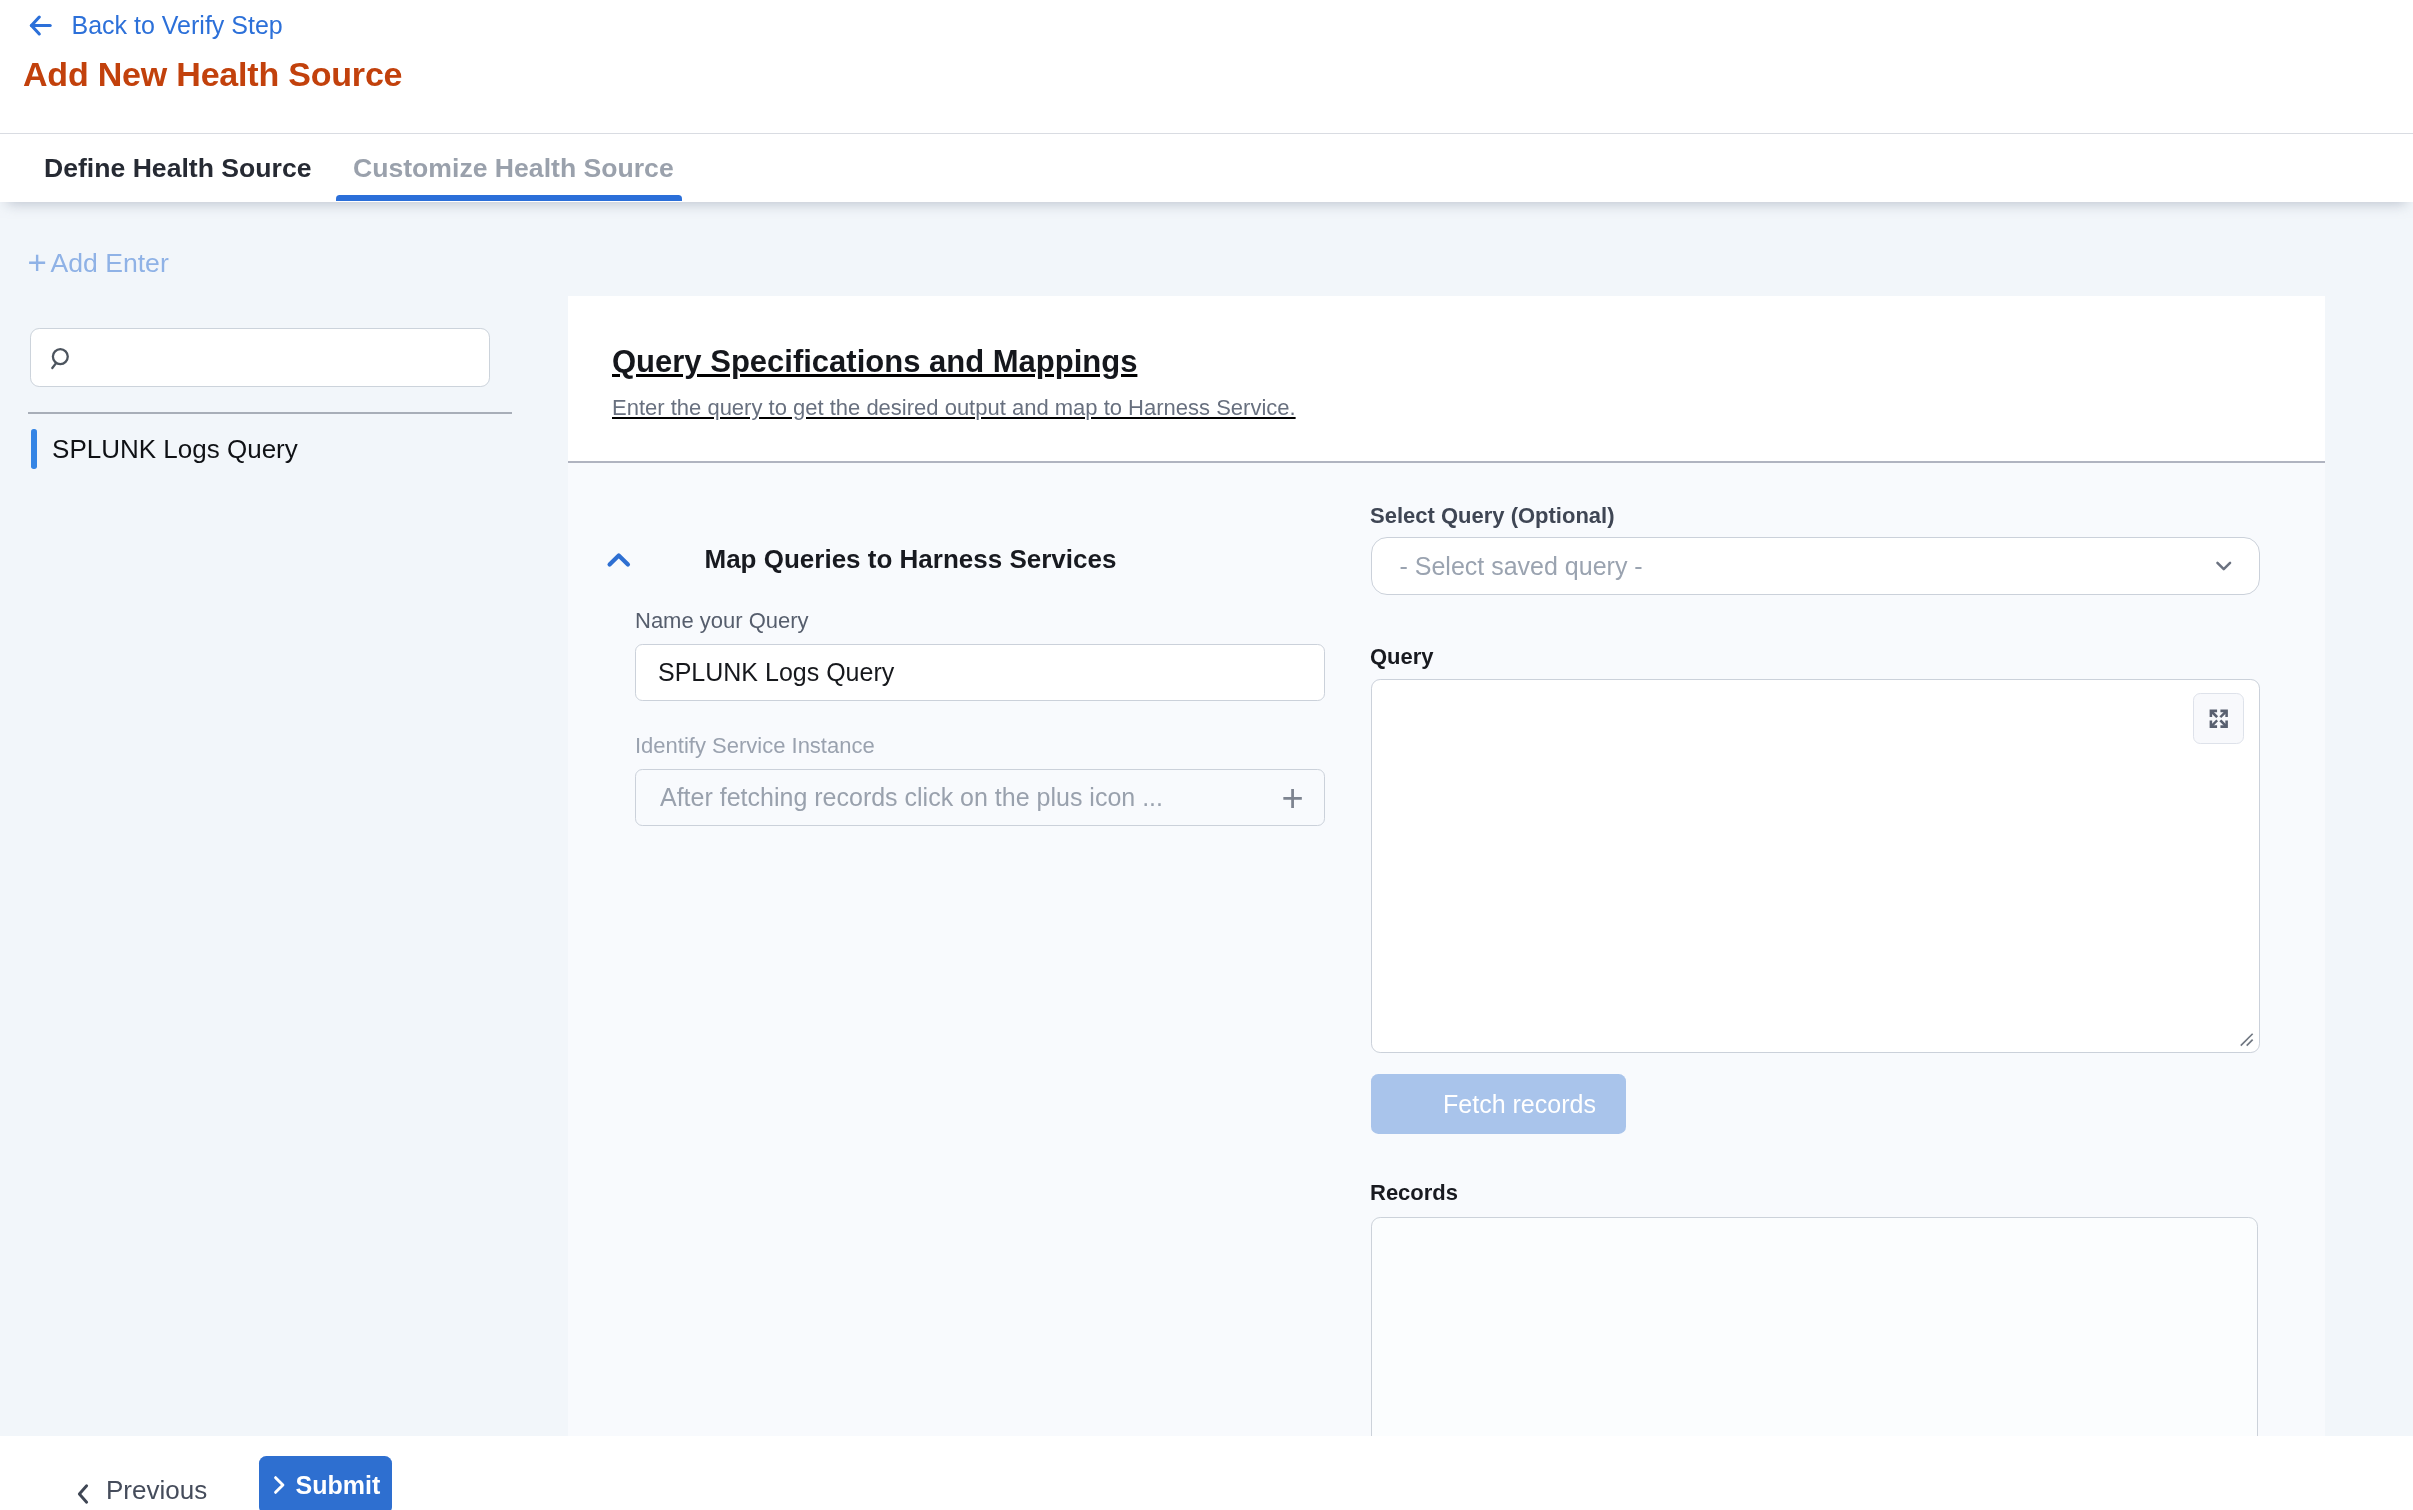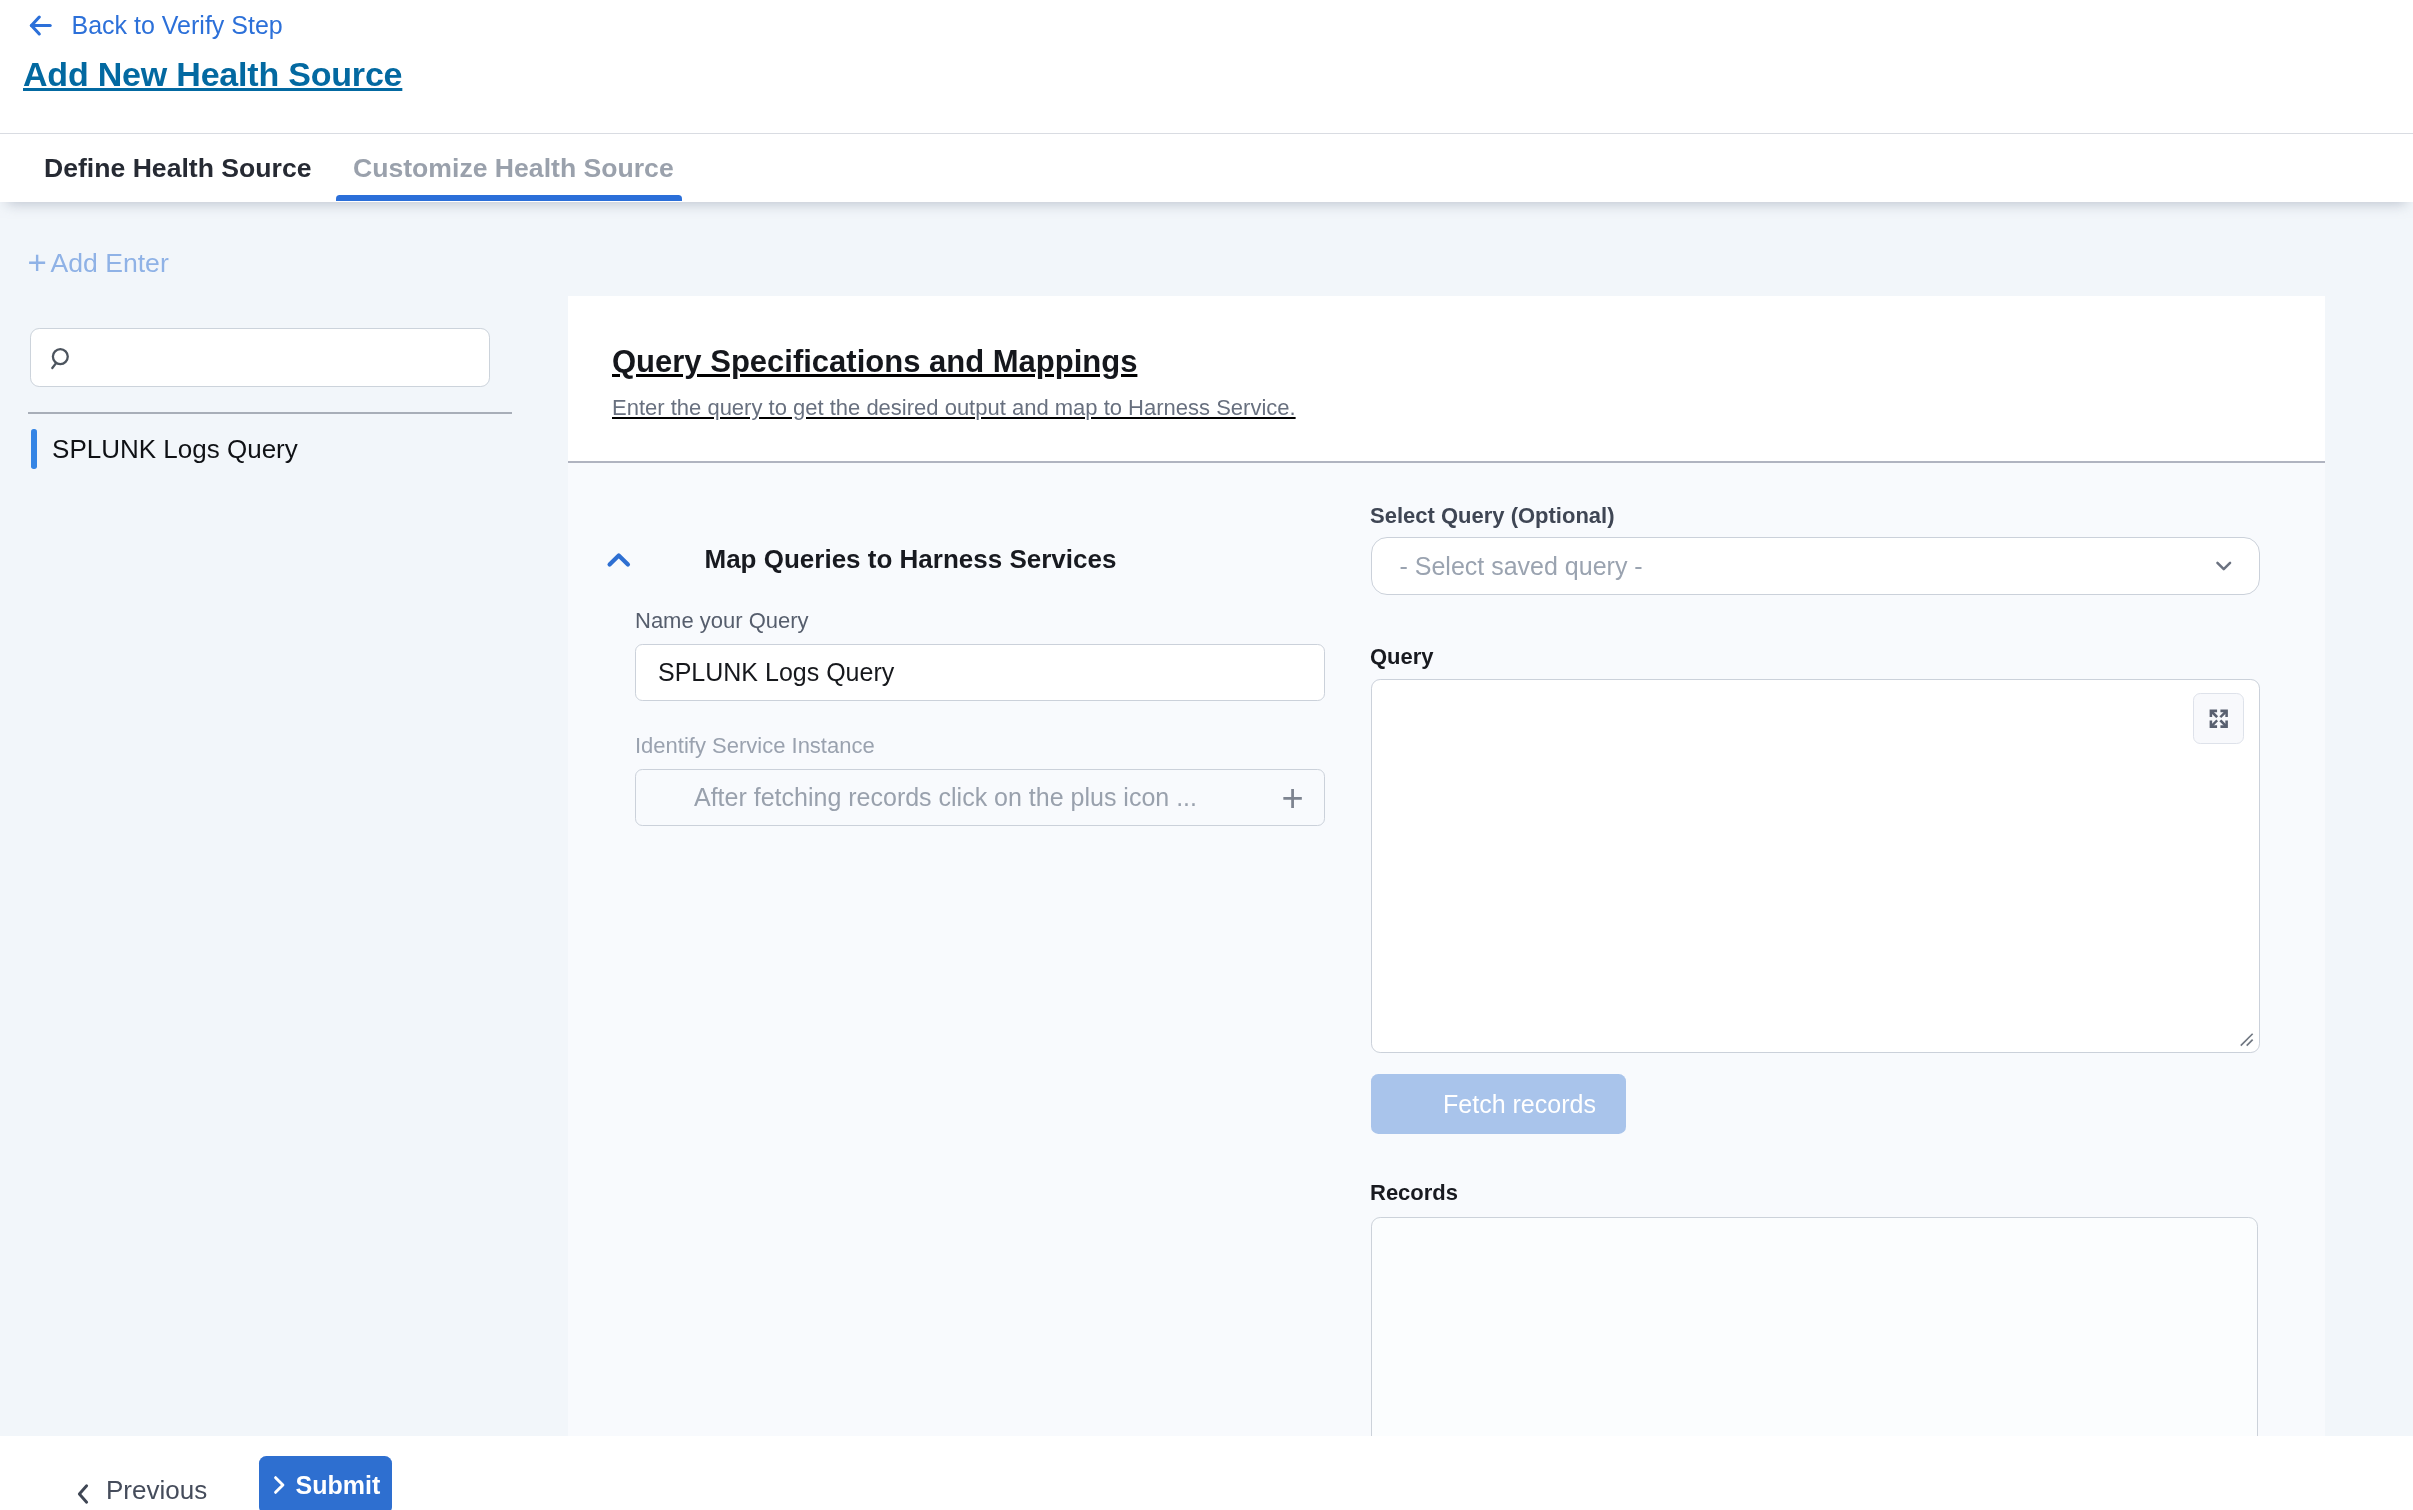--- a/index.html
+++ b/index.html
@@ -12,21 +12,21 @@
   }
 
   
   .back-row {
     position:absolute; left:26px; top:11px;
     display:flex; align-items:center; gap:16.5px;
     color:#2c70d9; font-size:25px; font-weight:500; cursor:pointer;
   }
   .page-title {
     position:absolute; left:23px; top:55px;
-    font-size:34px; font-weight:700; color:#0369a1; letter-spacing:-0.2px;text-decoration:underline;
+    font-size:34px; font-weight:700; color:#c2410c; letter-spacing:-0.2px;
   }
 
   
   .tabbar {
     position:absolute; left:0; right:0; top:133px; height:68px;
     background:#fff; border-top:0.9px solid #d9dce2;
     box-shadow:0 9.2px 13px -7.3px rgba(140,150,168,0.55);
     z-index:3;
   }
   .tab { position:absolute; top:0; height:68px; line-height:68px;
@@ -106,21 +106,21 @@
     font-size:25px; font-family:inherit; color:#16181c; padding:0 22px; outline:none;
   }
   .in-name { top:181px; }
   .si-wrap {
     position:absolute; left:67px; top:306px; width:690px; height:57px; box-sizing:border-box;
     border:1.8px solid #cbd1da; border-radius:7.3px; background:transparent;
     display:flex; align-items:center; padding:0 16.5px 0 22px;
   }
   .si-wrap input {
     flex:1; border:none; outline:none; background:transparent;
-    font-size:25px; font-family:inherit; color:#be185d; min-width:0;margin-left:34px;
+    font-size:25px; font-family:inherit; color:#be185d; min-width:0;
   }
   .si-wrap input::placeholder { color:#99a1ad; }
   .plus-btn {
     flex:none; font-size:38px; font-weight:300; color:#7d8490;
     line-height:38px; cursor:pointer; padding:0 3.7px;
   }
 
   
   .lab-select  { left:802px; top:40px;  color:#3f4654; font-weight:600; }
   .lab-query   { left:802px; top:181px; color:#181a20; font-weight:600; }

